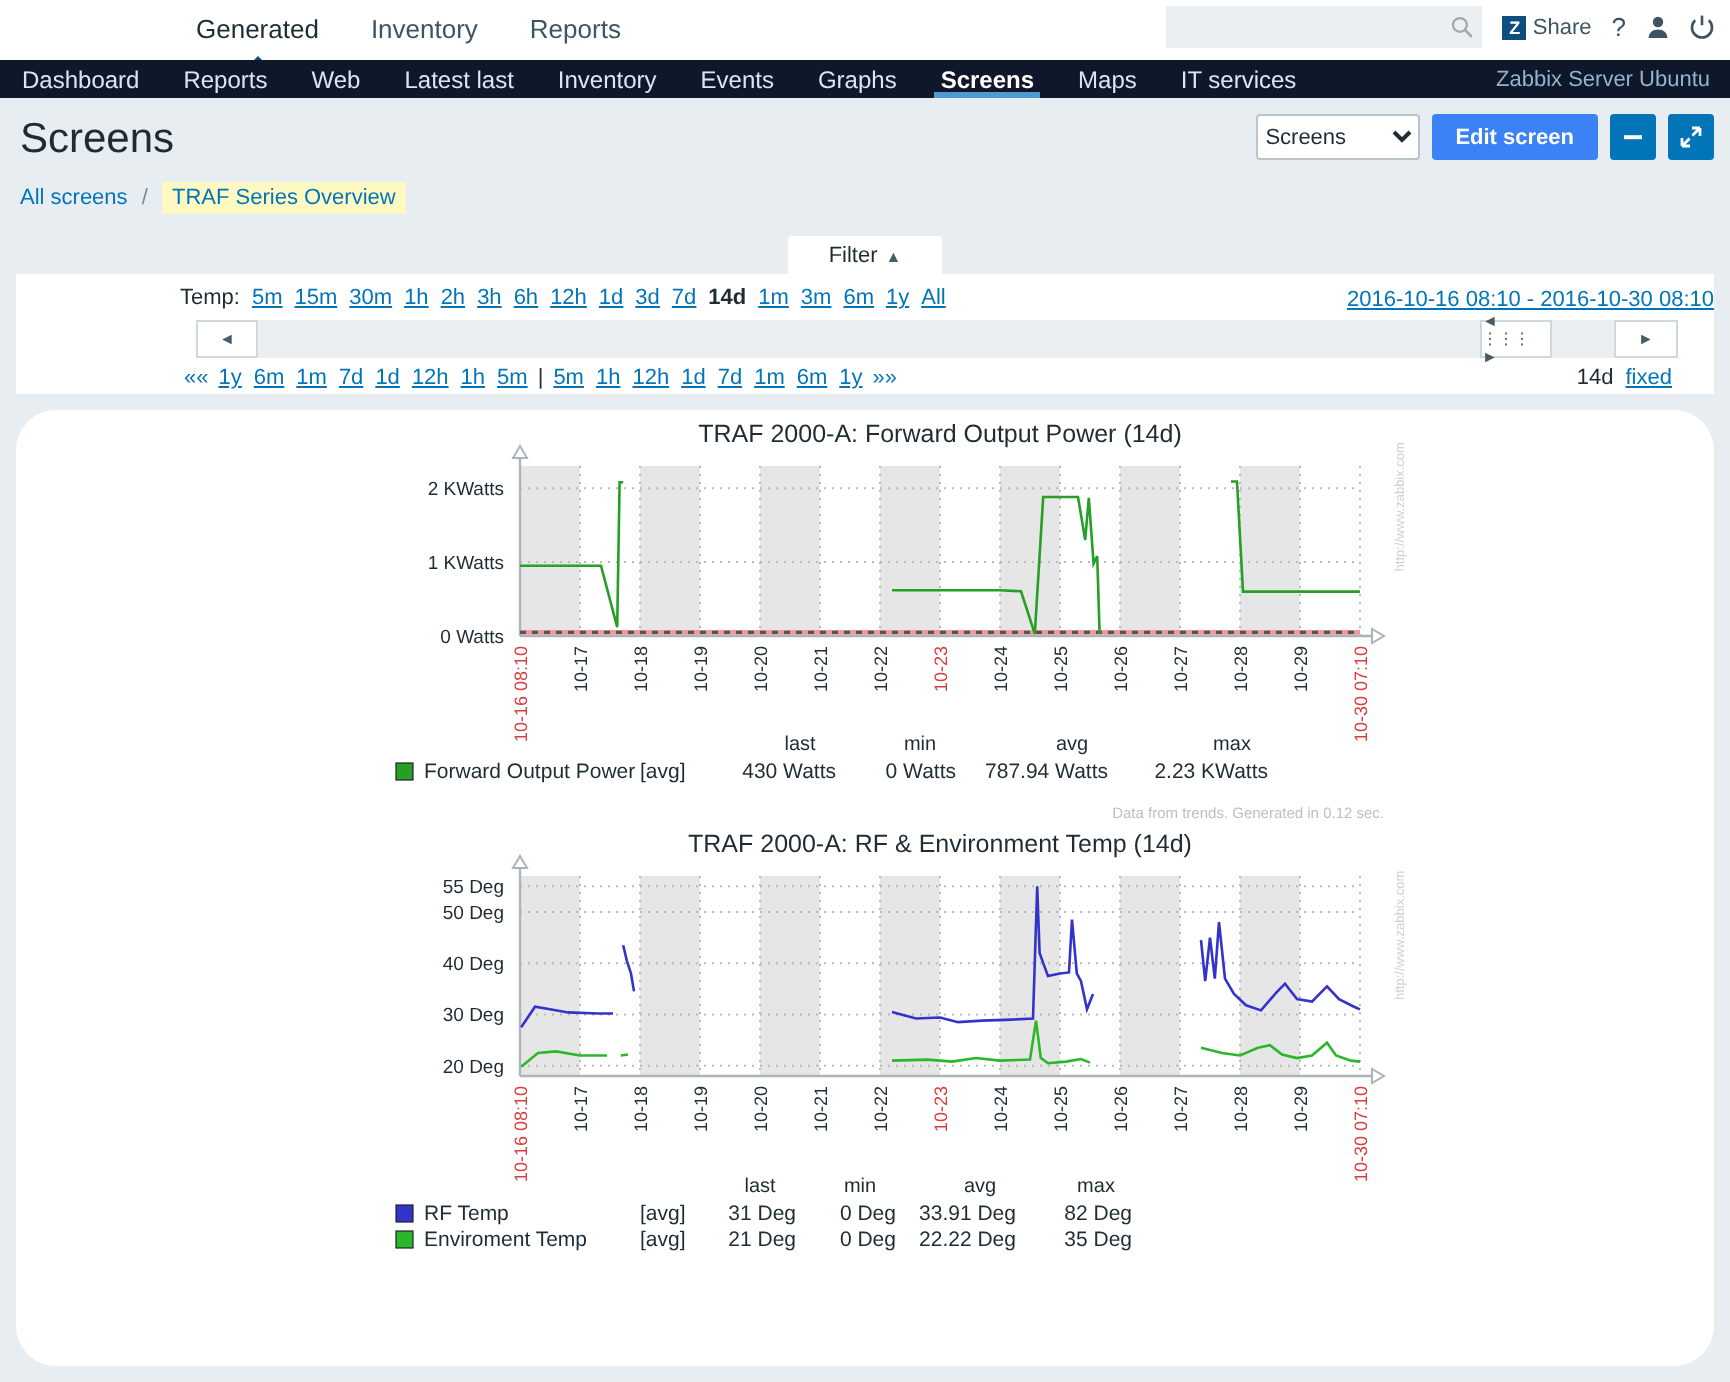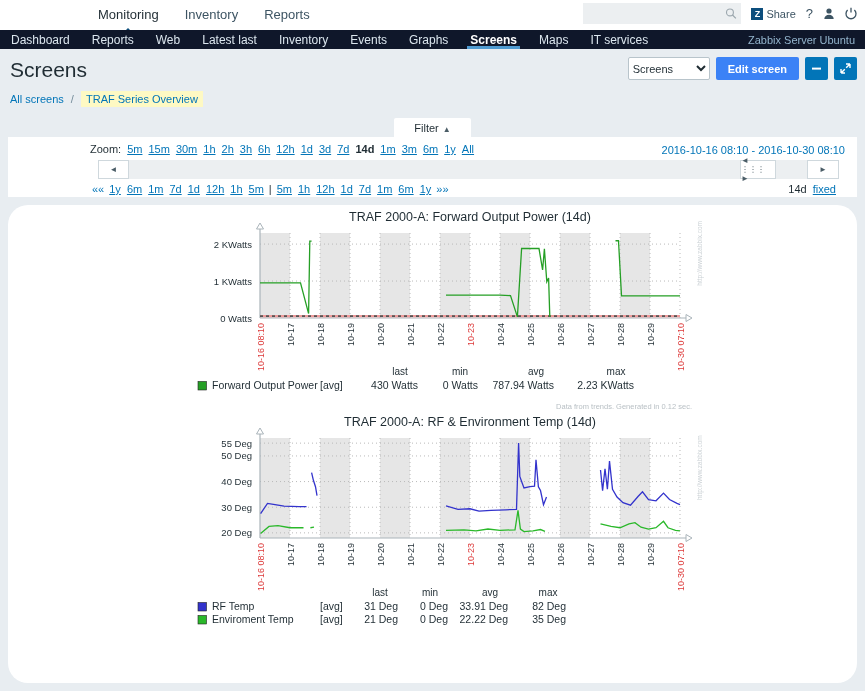--- a/index.html
+++ b/index.html
@@ -154,22 +154,22 @@
     background:#ffffff; padding: 6px 8px 8px 8px;
     position: relative; height: 60px;
   }
   .zoomrow { font-size:11px; padding-left: 74px; color:#1f2c33; }
   .zoomrow .lbl { margin-right:3px; }
   .zoomrow a {
     color:#0275b8; text-decoration:underline; margin: 0 3px; cursor:pointer;
   }
   .zoomrow a.sel { color:#1f2c33; font-weight:bold; text-decoration:none; }
   .daterange {
-    position:absolute; right:12px; top:7px;
-    font-size:11px; color:#0275b8; cursor:pointer;
+    position:absolute; right:0; top:7px;
+    font-size:11px; color:#0275b8; text-decoration:underline; cursor:pointer;
   }
   .sliderrow {
     margin-top: 5px;
     height: 19px; background:#eceff1; position:relative;
     margin-left: 82px; margin-right: 10px;
   }
   .slider-left {
     position:absolute; left:0; top:0; width:31px; height:19px;
     background:#fff; border:1px solid #cfd8dd; display:flex;
     align-items:center; justify-content:center; font-size:8px; color:#4a5c66;
@@ -210,21 +210,21 @@
 
   .graph-block { position: relative; }
 
   svg { display:block; }
 </style>
 </head>
 <body>
 
 <div class="topbar">
   <div class="topnav">
-    <div class="topnav-item active">Monitoring</div>
+    <div class="topnav-item active">Generated</div>
     <div class="topnav-item">Inventory</div>
     <div class="topnav-item">Reports</div>
   </div>
 
   <div class="topright">
     <div class="searchbox">
       <input type="text" placeholder="" style="">
       <svg class="ic-search" viewBox="0 0 16 16">
         <circle cx="6.6" cy="6.6" r="4.6" fill="none" stroke="#5b6d78" stroke-width="1.5"></circle>
         <line x1="10" y1="10" x2="14.5" y2="14.5" stroke="#5b6d78" stroke-width="1.7"></line>
@@ -289,21 +289,21 @@
 
 <div class="filter-wrap">
   <div class="filter-tabrow">
     <div class="filter-tab">
       <span>Filter</span><span class="caret">▲</span>
     </div>
   </div>
   <div class="filter-body">
 
     <div class="zoomrow">
-      <span class="lbl">Zoom:</span><a>5m</a><a>15m</a><a>30m</a><a>1h</a><a>2h</a><a>3h</a><a>6h</a><a>12h</a><a>1d</a><a>3d</a><a>7d</a><a class="sel">14d</a><a>1m</a><a>3m</a><a>6m</a><a>1y</a><a>All</a>
+      <span class="lbl">Temp:</span><a>5m</a><a>15m</a><a>30m</a><a>1h</a><a>2h</a><a>3h</a><a>6h</a><a>12h</a><a>1d</a><a>3d</a><a>7d</a><a class="sel">14d</a><a>1m</a><a>3m</a><a>6m</a><a>1y</a><a>All</a>
     </div>
 
     <div class="daterange">2016-10-16 08:10 - 2016-10-30 08:10</div>
 
     <div class="sliderrow">
       <div class="slider-left">◄</div>
       <div class="slider-mid">◄ ⋮⋮⋮ ►</div>
       <div class="slider-right">►</div>
     </div>
 

